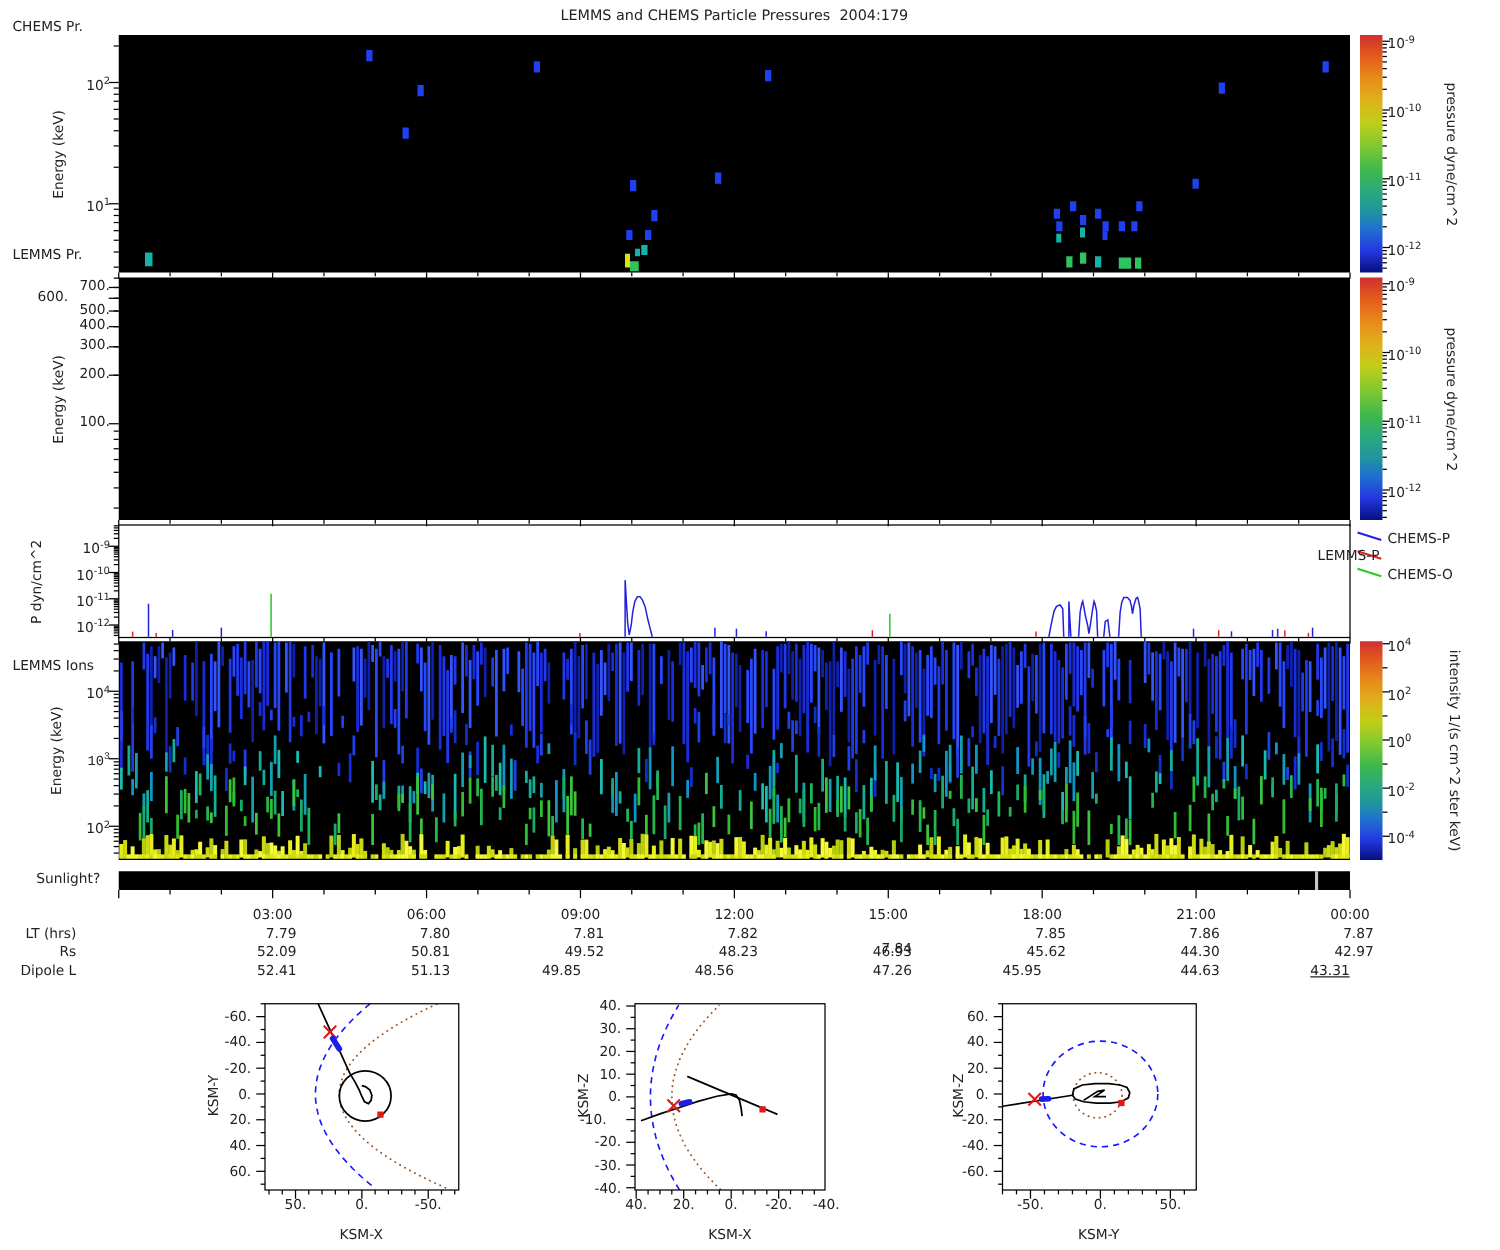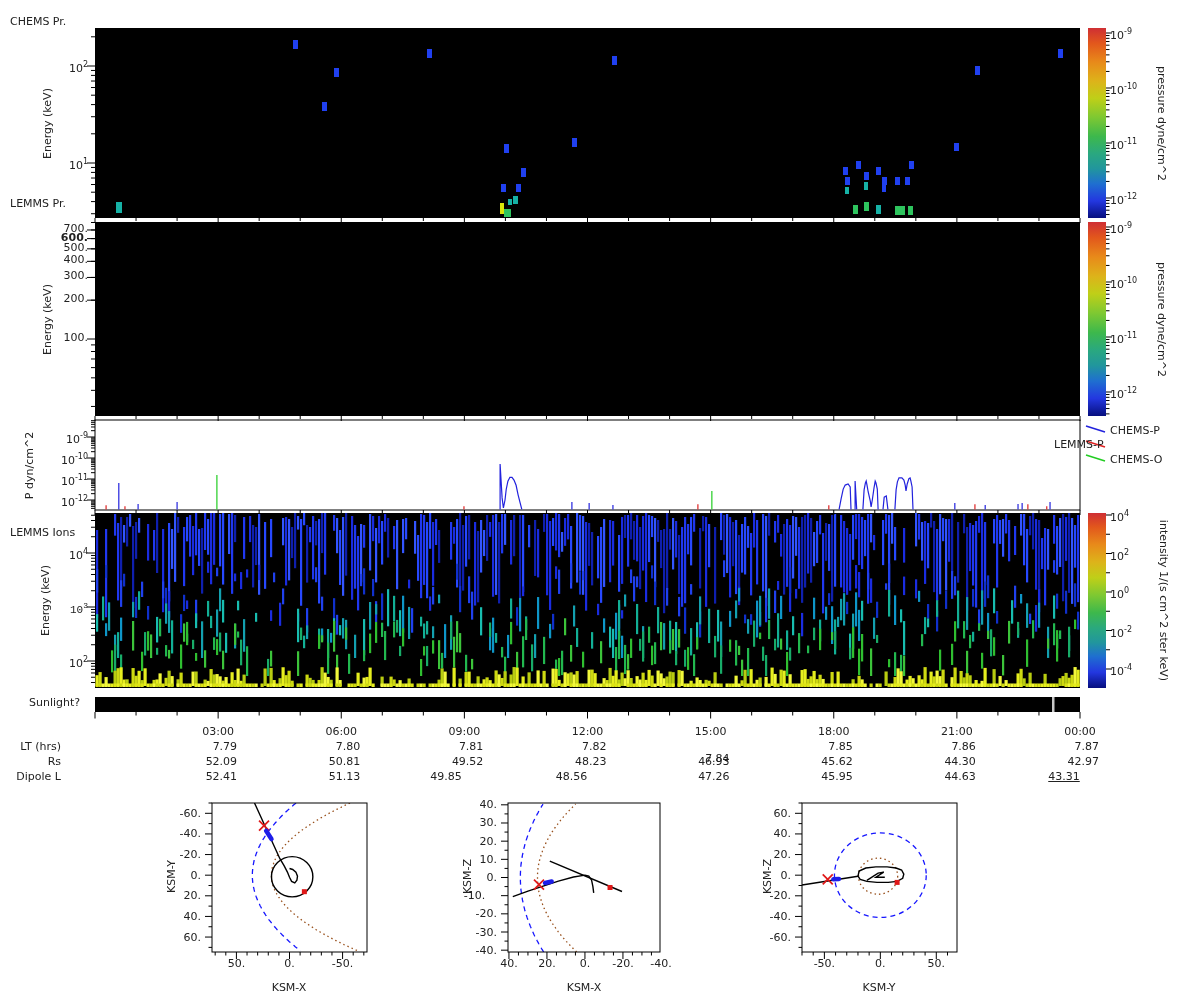--- a/index.html
+++ b/index.html
@@ -1643,20 +1643,21 @@
       <line x1="795" y1="875.1799307958478" x2="802" y2="875.1799307958478" stroke="#000"></line>
       <line x1="798.5" y1="864.8685121107267" x2="802" y2="864.8685121107267" stroke="#000"></line>
       <line x1="795" y1="854.5570934256056" x2="802" y2="854.5570934256056" stroke="#000"></line>
       <line x1="798.5" y1="844.2456747404844" x2="802" y2="844.2456747404844" stroke="#000"></line>
       <line x1="795" y1="833.9342560553633" x2="802" y2="833.9342560553633" stroke="#000"></line>
       <line x1="798.5" y1="823.6228373702422" x2="802" y2="823.6228373702422" stroke="#000"></line>
       <line x1="795" y1="813.3114186851211" x2="802" y2="813.3114186851211" stroke="#000"></line>
       <line x1="798.5" y1="803" x2="802" y2="803" stroke="#000"></line>
     </svg>
 
+  <div class="lbl ttl ctr" style="left:95px;top:6px;width:985px;">LEMMS and CHEMS Particle Pressures  2004:179</div>
 
   <div class="lbl" style="left:10px;top:15px;">CHEMS Pr.</div>
   <div class="lbl" style="left:10px;top:197px;">LEMMS Pr.</div>
   <div class="lbl" style="left:10px;top:526px;">LEMMS Ions</div>
   <div class="lbl" style="left:29px;top:696px;">Sunlight?</div>
 
   <div class="lbl ctr rot-ccw" style="left:-3px;top:117px;width:100px;">Energy (keV)</div>
   <div class="lbl ctr rot-ccw" style="left:-3px;top:313px;width:100px;">Energy (keV)</div>
   <div class="lbl ctr rot-ccw" style="left:-16px;top:459px;width:90px;">P dyn/cm^2</div>
   <div class="lbl ctr rot-ccw" style="left:-5px;top:594px;width:100px;">Energy (keV)</div>
@@ -1675,21 +1676,21 @@
 
   <div class="lbl ctr" style="left:249px;top:981px;width:80px;">KSM-X</div>
   <div class="lbl ctr" style="left:544px;top:981px;width:80px;">KSM-X</div>
   <div class="lbl ctr" style="left:839px;top:981px;width:80px;">KSM-Y</div>
   <div class="lbl ctr rot-ccw" style="left:141px;top:870px;width:60px;">KSM-Y</div>
   <div class="lbl ctr rot-ccw" style="left:437px;top:870px;width:60px;">KSM-Z</div>
   <div class="lbl ctr rot-ccw" style="left:737px;top:870px;width:60px;">KSM-Z</div>
 <div class="lbl" style="left: 30px; top: 58px; width: 58px; text-align: right;">10<sup>2</sup></div>
     <div class="lbl" style="left: 30px; top: 155px; width: 58px; text-align: right;">10<sup>1</sup></div>
     <div class="lbl" style="left: 30px; top: 221.982px; width: 58px; text-align: right;">700.</div>
-    <div class="lbl" style="left: 30px; top: 230.618px; width: 58px; text-align: right; font-weight: bold;">600.</div>
+    <div class="lbl" style="left: 30px; top: 230.618px; width: 58px; text-align: left;">600.</div>
     <div class="lbl" style="left: 30px; top: 240.833px; width: 58px; text-align: right;">500.</div>
     <div class="lbl" style="left: 30px; top: 253.334px; width: 58px; text-align: right;">400.</div>
     <div class="lbl" style="left: 30px; top: 269.451px; width: 58px; text-align: right;">300.</div>
     <div class="lbl" style="left: 30px; top: 292.167px; width: 58px; text-align: right;">200.</div>
     <div class="lbl" style="left: 30px; top: 331px; width: 58px; text-align: right;">100.</div>
     <div class="lbl" style="left: 30px; top: 429px; width: 58px; text-align: right;">10<sup>-9</sup></div>
     <div class="lbl" style="left: 30px; top: 450px; width: 58px; text-align: right;">10<sup>-10</sup></div>
     <div class="lbl" style="left: 30px; top: 471px; width: 58px; text-align: right;">10<sup>-11</sup></div>
     <div class="lbl" style="left: 30px; top: 492px; width: 58px; text-align: right;">10<sup>-12</sup></div>
     <div class="lbl" style="left: 30px; top: 545px; width: 58px; text-align: right;">10<sup>4</sup></div>
@@ -1712,33 +1713,33 @@
     <div class="lbl" style="left: 167.125px; top: 740px; width: 70px; text-align: right;">7.79</div>
     <div class="lbl" style="left: 167.125px; top: 755px; width: 70px; text-align: right;">52.09</div>
     <div class="lbl" style="left: 167.125px; top: 770px; width: 70px; text-align: right;">52.41</div>
     <div class="lbl" style="left: 311.25px; top: 725px; width: 60px; text-align: center;">06:00</div>
     <div class="lbl" style="left: 290.25px; top: 740px; width: 70px; text-align: right;">7.80</div>
     <div class="lbl" style="left: 290.25px; top: 755px; width: 70px; text-align: right;">50.81</div>
     <div class="lbl" style="left: 290.25px; top: 770px; width: 70px; text-align: right;">51.13</div>
     <div class="lbl" style="left: 434.375px; top: 725px; width: 60px; text-align: center;">09:00</div>
     <div class="lbl" style="left: 413.375px; top: 740px; width: 70px; text-align: right;">7.81</div>
     <div class="lbl" style="left: 413.375px; top: 755px; width: 70px; text-align: right;">49.52</div>
-    <div class="lbl" style="left: 411px; top: 770px; width: 70px; text-align: center;">49.85</div>
+    <div class="lbl" style="left: 395px; top: 770px; width: 70px; text-align: right;">49.85</div>
     <div class="lbl" style="left: 557.5px; top: 725px; width: 60px; text-align: center;">12:00</div>
     <div class="lbl" style="left: 536.5px; top: 740px; width: 70px; text-align: right;">7.82</div>
     <div class="lbl" style="left: 536.5px; top: 755px; width: 70px; text-align: right;">48.23</div>
     <div class="lbl" style="left: 536.5px; top: 770px; width: 70px; text-align: center;">48.56</div>
     <div class="lbl" style="left: 680.625px; top: 725px; width: 60px; text-align: center;">15:00</div>
     <div class="lbl" style="left: 659.625px; top: 740px; width: 70px; text-align: right; margin-top: 12px;">7.84</div>
     <div class="lbl" style="left: 659.625px; top: 755px; width: 70px; text-align: right;">46.93</div>
     <div class="lbl" style="left: 659.625px; top: 770px; width: 70px; text-align: right;">47.26</div>
     <div class="lbl" style="left: 803.75px; top: 725px; width: 60px; text-align: center;">18:00</div>
     <div class="lbl" style="left: 782.75px; top: 740px; width: 70px; text-align: right;">7.85</div>
     <div class="lbl" style="left: 782.75px; top: 755px; width: 70px; text-align: right;">45.62</div>
-    <div class="lbl" style="left: 782.75px; top: 770px; width: 70px; text-align: right;">45.95</div>
+    <div class="lbl" style="left: 782.75px; top: 770px; width: 70px; text-align: center;">45.95</div>
     <div class="lbl" style="left: 926.875px; top: 725px; width: 60px; text-align: center;">21:00</div>
     <div class="lbl" style="left: 905.875px; top: 740px; width: 70px; text-align: right;">7.86</div>
     <div class="lbl" style="left: 905.875px; top: 755px; width: 70px; text-align: right;">44.30</div>
     <div class="lbl" style="left: 905.875px; top: 770px; width: 70px; text-align: right;">44.63</div>
     <div class="lbl" style="left: 1050px; top: 725px; width: 60px; text-align: center;">00:00</div>
     <div class="lbl" style="left: 1029px; top: 740px; width: 70px; text-align: right;">7.87</div>
     <div class="lbl" style="left: 1029px; top: 755px; width: 70px; text-align: right;">42.97</div>
     <div class="lbl" style="left: 1029px; top: 770px; width: 70px; text-align: center; text-decoration: underline;">43.31</div>
     <div class="lbl" style="left: 211.418px; top: 957px; width: 50px; text-align: center;">50.</div>
     <div class="lbl" style="left: 264.5px; top: 957px; width: 50px; text-align: center;">0.</div>

